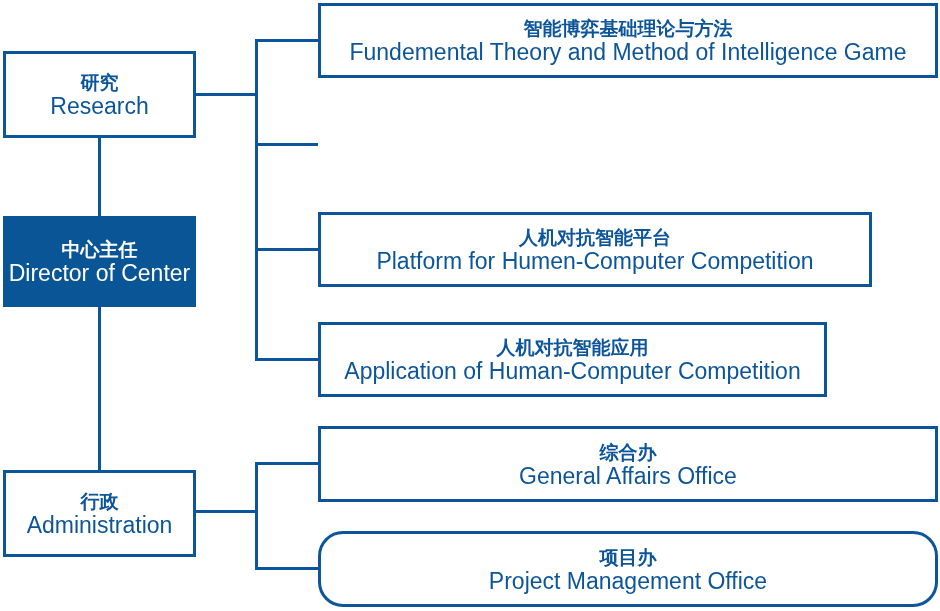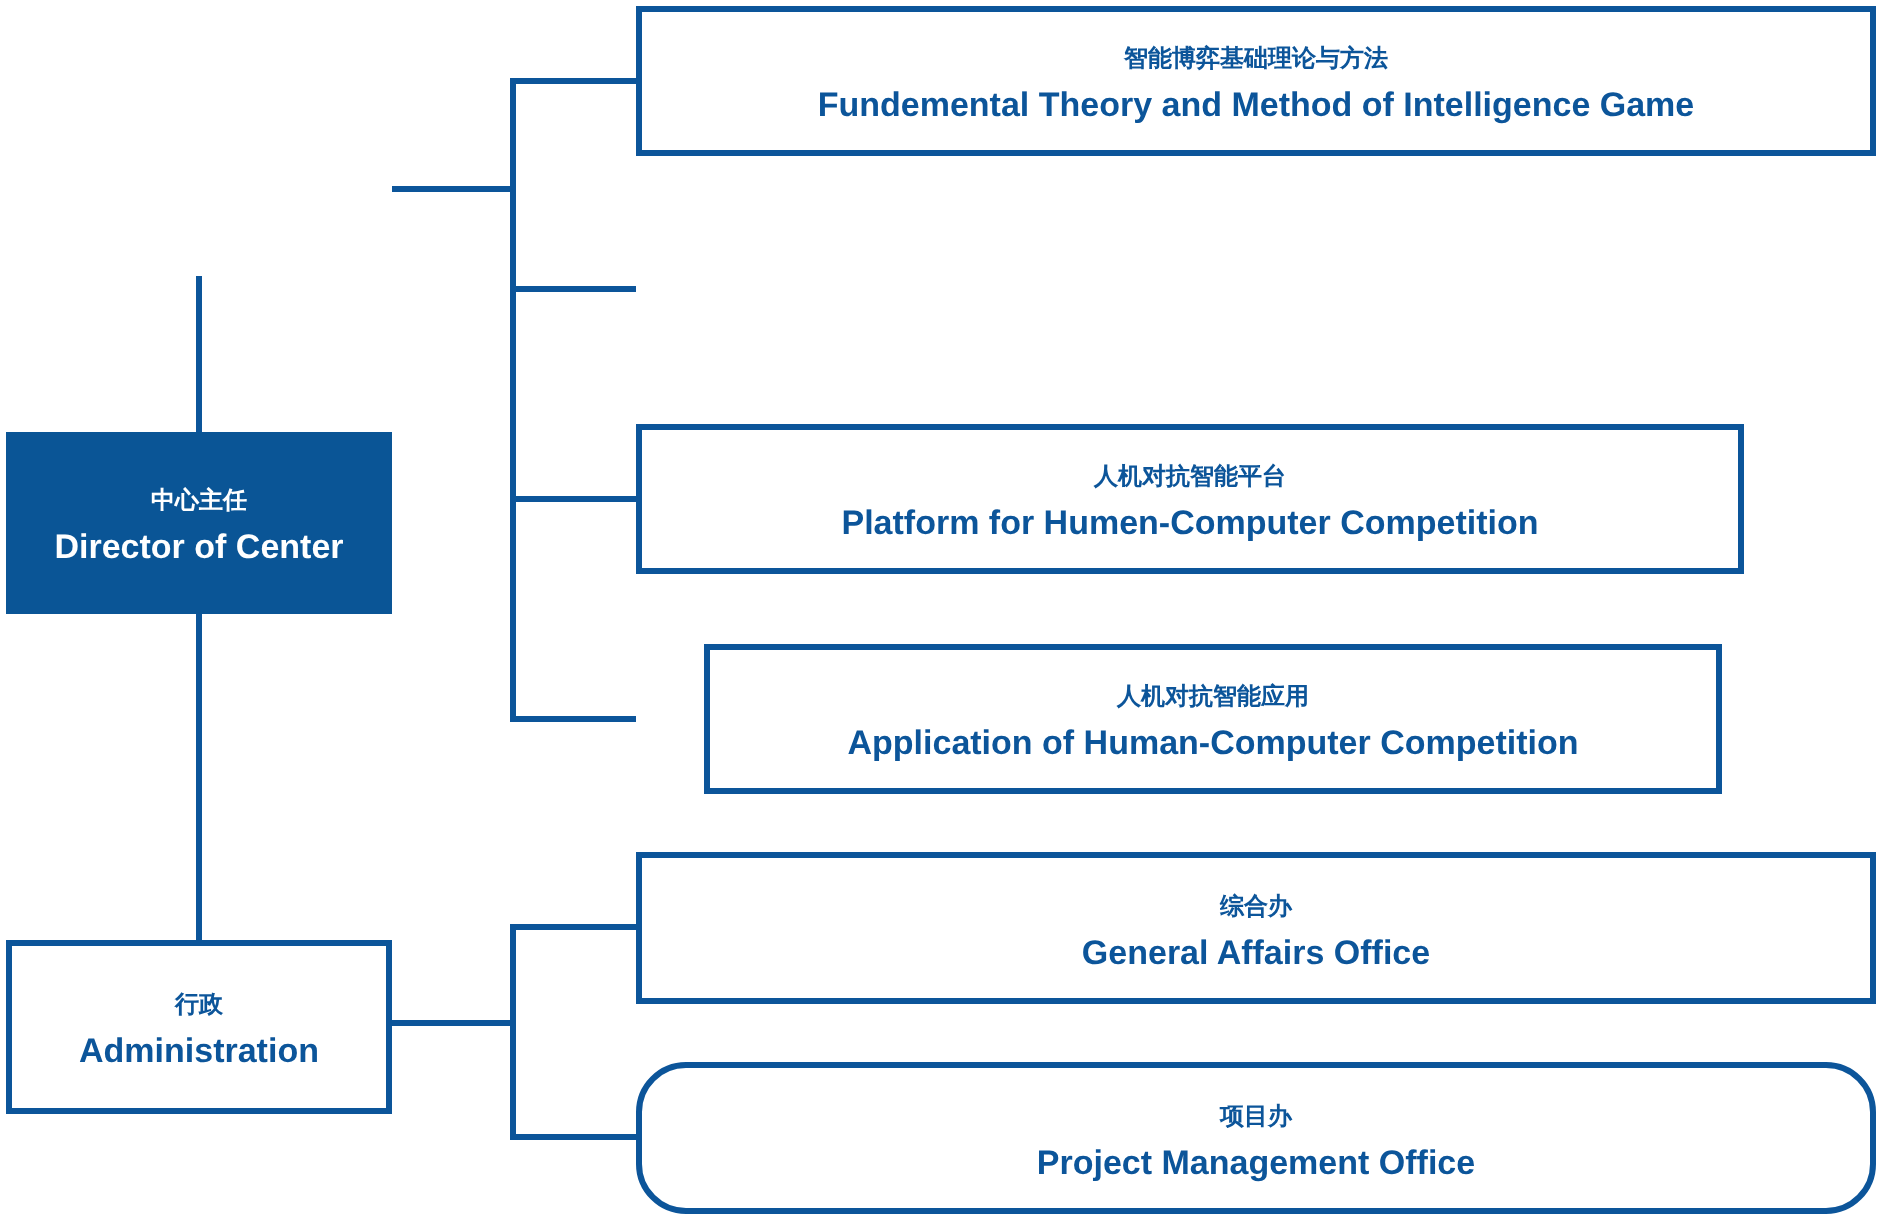--- a/index.html
+++ b/index.html
@@ -27,22 +27,22 @@
   }
   .outlined{
     background:#fff;
     border:3px solid var(--line);
     color:var(--text);
   }
   .filled{
     background:var(--fill);
     color:var(--text-on-fill);
   }
-  .zh{font-weight:bold;font-size:12px;line-height:24px;white-space:nowrap;}
-  .en{font-weight:bold;font-size:17px;line-height:23px;white-space:nowrap;}
+  .zh{font-weight:bold;font-size:19px;line-height:24px;white-space:nowrap;}
+  .en{font-weight:normal;font-size:23px;line-height:23px;white-space:nowrap;}
   .line{
     position:absolute;
     background:var(--line);
   }
 </style>
 </head>
 <body>
 
 <div class="canvas">
 
@@ -54,20 +54,24 @@
   <div class="line" style="left:255px;top:39px;width:63px;height:3px;"></div>
   <div class="line" style="left:255px;top:143px;width:63px;height:3px;"></div>
   <div class="line" style="left:255px;top:248px;width:63px;height:3px;"></div>
   <div class="line" style="left:255px;top:358px;width:63px;height:3px;"></div>
 
   <div class="line" style="left:196px;top:510px;width:60px;height:3px;"></div>
   <div class="line" style="left:255px;top:462px;width:3px;height:108px;"></div>
   <div class="line" style="left:255px;top:462px;width:63px;height:3px;"></div>
   <div class="line" style="left:255px;top:567px;width:63px;height:3px;"></div>
 
+  <div class="node outlined" style="left:3px;top:51px;width:193px;height:87px;">
+    <div class="zh">研究</div>
+    <div class="en">Research</div>
+  </div>
 
   <div class="node filled" style="left:3px;top:216px;width:193px;height:91px;text-align:right;">
     <div class="zh">中心主任</div>
     <div class="en">Director of Center</div>
   </div>
 
   <div class="node outlined" style="left:3px;top:470px;width:193px;height:87px;justify-content:center;">
     <div class="zh">行政</div>
     <div class="en">Administration</div>
   </div>
@@ -76,21 +80,21 @@
     <div class="zh">智能博弈基础理论与方法</div>
     <div class="en">Fundemental Theory and Method of Intelligence Game</div>
   </div>
 
 
   <div class="node outlined" style="left:318px;top:212px;width:554px;height:75px;">
     <div class="zh">人机对抗智能平台</div>
     <div class="en">Platform for Humen-Computer Competition</div>
   </div>
 
-  <div class="node outlined" style="left:318px;top:322px;width:509px;height:75px;margin-left:34px;">
+  <div class="node outlined" style="left:318px;top:322px;width:509px;height:75px;">
     <div class="zh">人机对抗智能应用</div>
     <div class="en">Application of Human-Computer Competition</div>
   </div>
 
   <div class="node outlined" style="left:318px;top:426px;width:620px;height:76px;text-align:center;">
     <div class="zh">综合办</div>
     <div class="en">General Affairs Office</div>
   </div>
 
   <div class="node outlined" style="left:318px;top:531px;width:620px;height:76px;border-radius:25px;">

